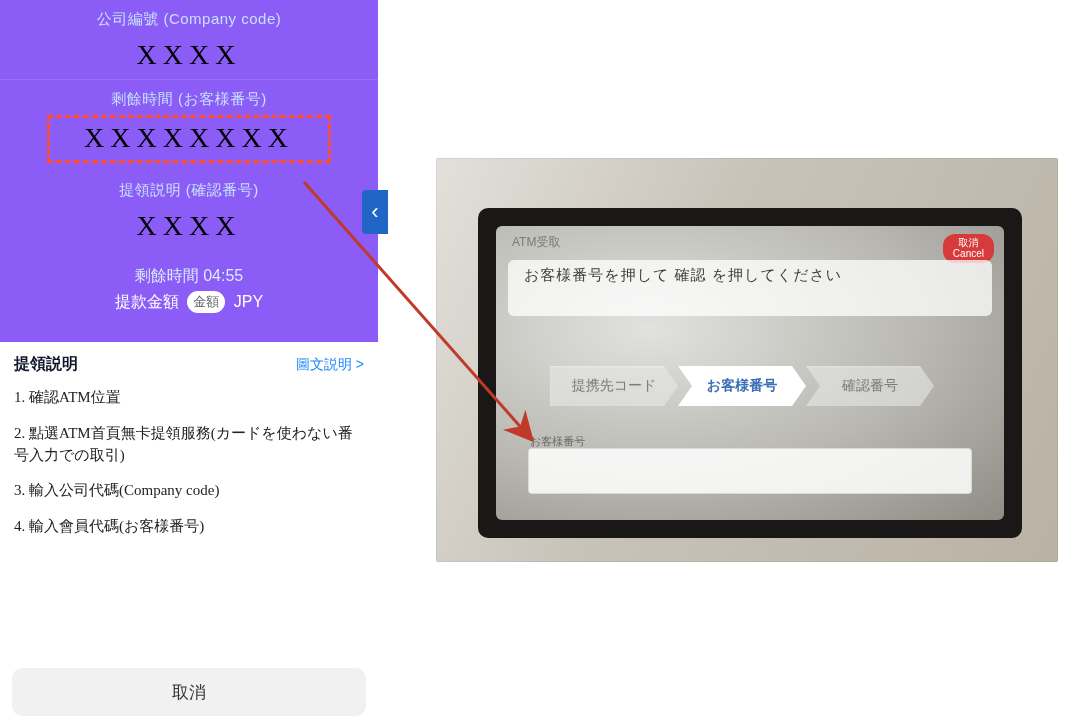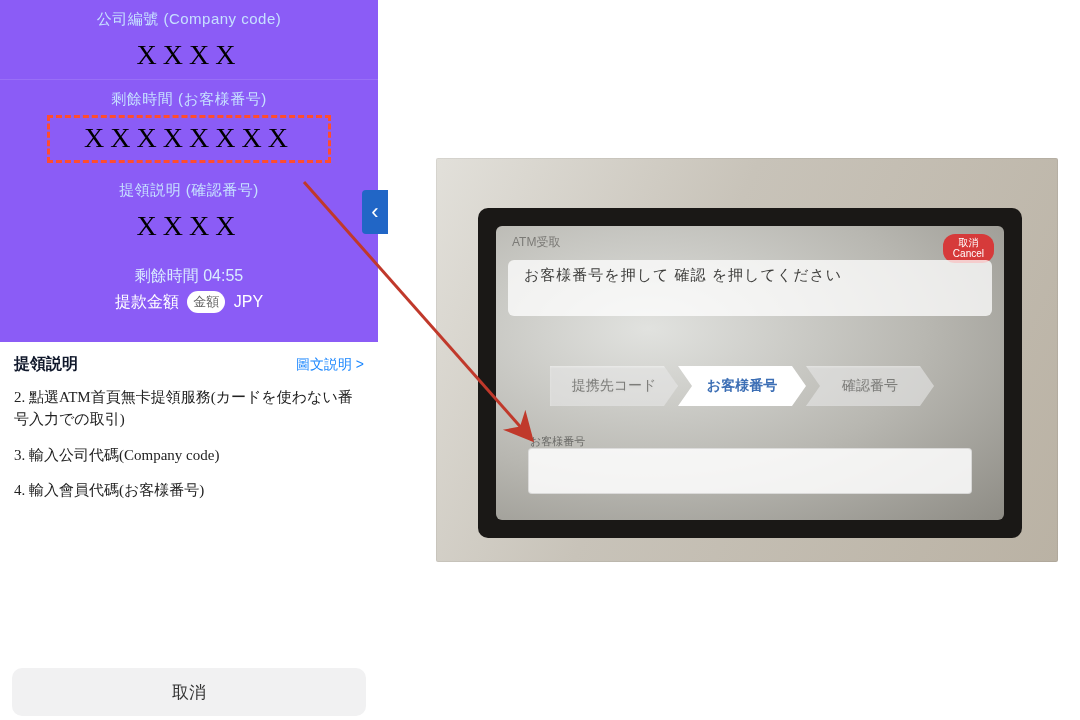--- a/index.html
+++ b/index.html
@@ -244,20 +244,21 @@
     <div class="chevtab">
       <span>‹</span>
     </div>
   </div>
 
   <div class="instr">
     <div class="instr-head">
       <h3>提領説明</h3>
       <a>圖文説明 &gt;</a>
     </div>
+    <div class="step">1. 確認ATM位置</div>
     <div class="step">2. 點選ATM首頁無卡提領服務(カードを使わない番号入力での取引)</div>
     <div class="step">3. 輸入公司代碼(Company code)</div>
     <div class="step">4. 輸入會員代碼(お客様番号)</div>
   </div>
 
   <div class="cancel">
     <span>取消</span>
   </div>
 </div>
 

